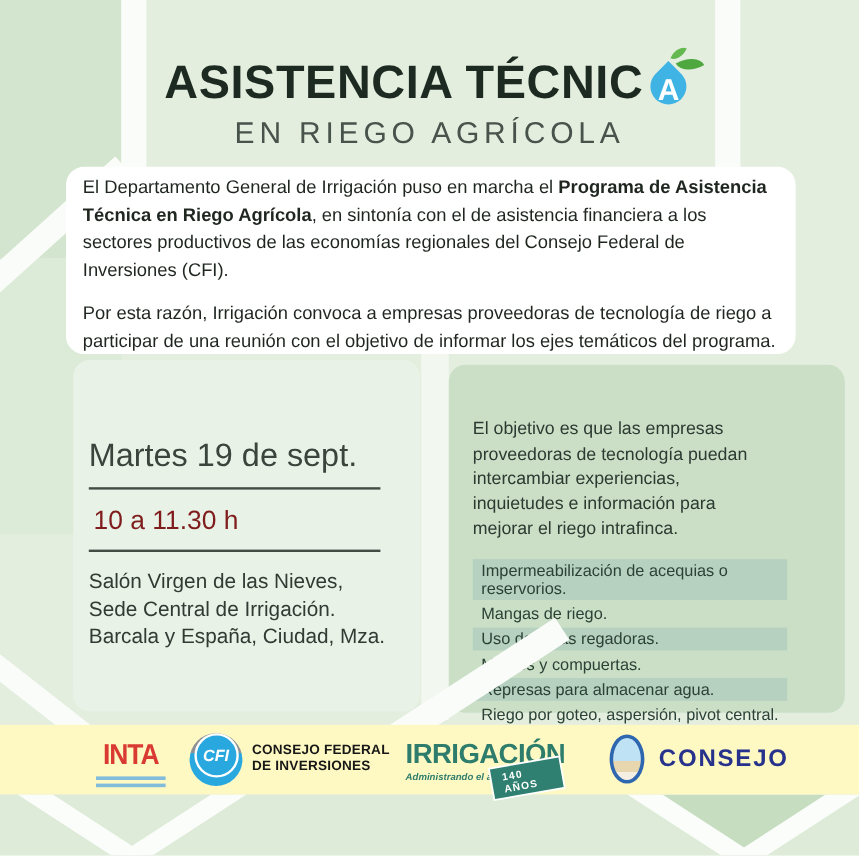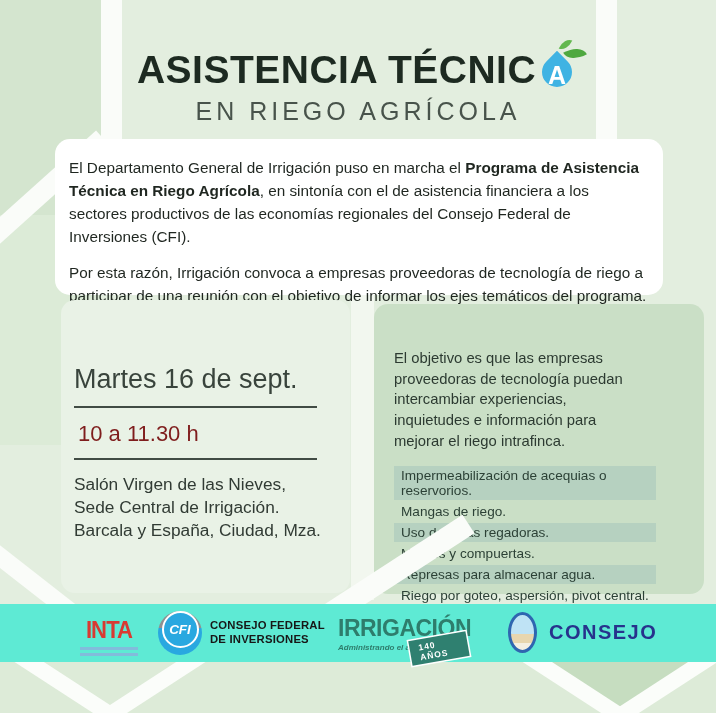--- a/index.html
+++ b/index.html
@@ -35,42 +35,42 @@
               border-radius:0 50% 50% 50%;transform:rotate(45deg);}
   .drop-letter{position:absolute;left:0;top:15px;width:40px;text-align:center;
                color:#fff;font-weight:800;font-size:25px;}
   .leaf{position:absolute;background:#4ea83f;}
   .leaf1{right:-6px;top:1px;width:20px;height:13px;border-radius:0 100% 0 100%;transform:rotate(-30deg);}
   .leaf2{right:7px;top:-6px;width:13px;height:9px;border-radius:0 100% 0 100%;transform:rotate(-65deg);background:#63b84f;}
   .subtitle{margin-top:3px;font-size:25px;font-weight:300;letter-spacing:4px;color:#48534b;}
 
   
   .intro-card{position:absolute;z-index:3;left:55px;top:139px;width:608px;height:156px;
-              background:#ffffff;border-radius:15px;box-sizing:border-box;padding:18px 14px;}
+              background:#ffffff;border-radius:15px;box-sizing:border-box;padding:7px 14px;}
   .intro-card p{margin:0 0 13px 0;font-size:15.3px;line-height:1.5;color:#1f2620;}
   .intro-card b{font-weight:700;}
 
   
   .left-panel{position:absolute;z-index:3;left:61px;top:300px;width:289px;height:293px;
               background:#e9f2e6;border-radius:14px;box-sizing:border-box;padding:64px 0 0 13px;}
   .ev-date{font-size:27px;color:#39443c;}
   .rule{width:243px;height:2px;background:#414c44;margin:11px 0 13px 0;}
   .ev-time{font-size:22px;color:#7f1d1d;margin-left:4px;}
   .ev-loc{margin-top:12px;font-size:17.3px;line-height:1.33;color:#313b34;}
 
   
   .right-panel{position:absolute;z-index:3;left:374px;top:304px;width:330px;height:290px;
                background:#cadfc6;border-radius:14px;box-sizing:border-box;padding:44px 16px 0 20px;}
   .objective{font-size:14.8px;line-height:1.4;color:#2c3a31;width:252px;}
   .topics{margin-top:14px;}
   .topic-row{font-size:13.6px;color:#2c4136;padding:2px 7px;margin-bottom:2px;width:248px;}
   .topic-row.hl{background:#b6d1c0;}
 
   
-  .footer{position:absolute;z-index:5;left:0;top:604px;width:716px;height:58px;background:#5eead4;}
+  .footer{position:absolute;z-index:5;left:0;top:604px;width:716px;height:58px;background:#fef9c3;}
   .logo{position:absolute;}
   .logo-inta{left:76px;top:12px;width:66px;text-align:center;}
   .inta-text{font-size:24px;font-weight:800;color:#d93a32;letter-spacing:-1px;transform:scaleX(.92);}
   .inta-bar{height:3.5px;background:#82bcdb;margin:2.5px 4px 0 4px;}
   .logo-cfi{left:158px;top:7px;display:flex;align-items:center;}
   .cfi-circle{width:44px;height:44px;border-radius:50%;
               background:linear-gradient(#8d9092 0 38%,#29a8e0 38%);
               display:flex;align-items:flex-start;justify-content:center;font-style:italic;}
   .cfi-inner{width:33px;height:33px;border-radius:50%;background:#29a8e0;border:2px solid #fff;
              display:flex;align-items:center;justify-content:center;color:#fff;font-weight:800;font-size:13.5px;}
@@ -119,21 +119,21 @@
     </div>
     <div class="subtitle">EN RIEGO AGRÍCOLA</div>
   </div>
 
   <div class="intro-card">
     <p><span>El Departamento General de Irrigación puso en marcha el </span><b>Programa de Asistencia Técnica en Riego Agrícola</b><span>, en sintonía con el de asistencia financiera a los sectores productivos de las economías regionales del Consejo Federal de Inversiones (CFI).</span></p>
     <p>Por esta razón, Irrigación convoca a empresas proveedoras de tecnología de riego a participar de una reunión con el objetivo de informar los ejes temáticos del programa.</p>
   </div>
 
   <div class="left-panel">
-    <div class="ev-date">Martes 16 de sept.</div>
+    <div class="ev-date">Martes 19 de sept.</div>
     <div class="rule"></div>
     <div class="ev-time">10 a 11.30 h</div>
     <div class="rule"></div>
     <div class="ev-loc">
         <div class="">Salón Virgen de las Nieves,</div>
         <div class="">Sede Central de Irrigación.</div>
         <div class="">Barcala y España, Ciudad, Mza.</div>
       </div>
   </div>
 

